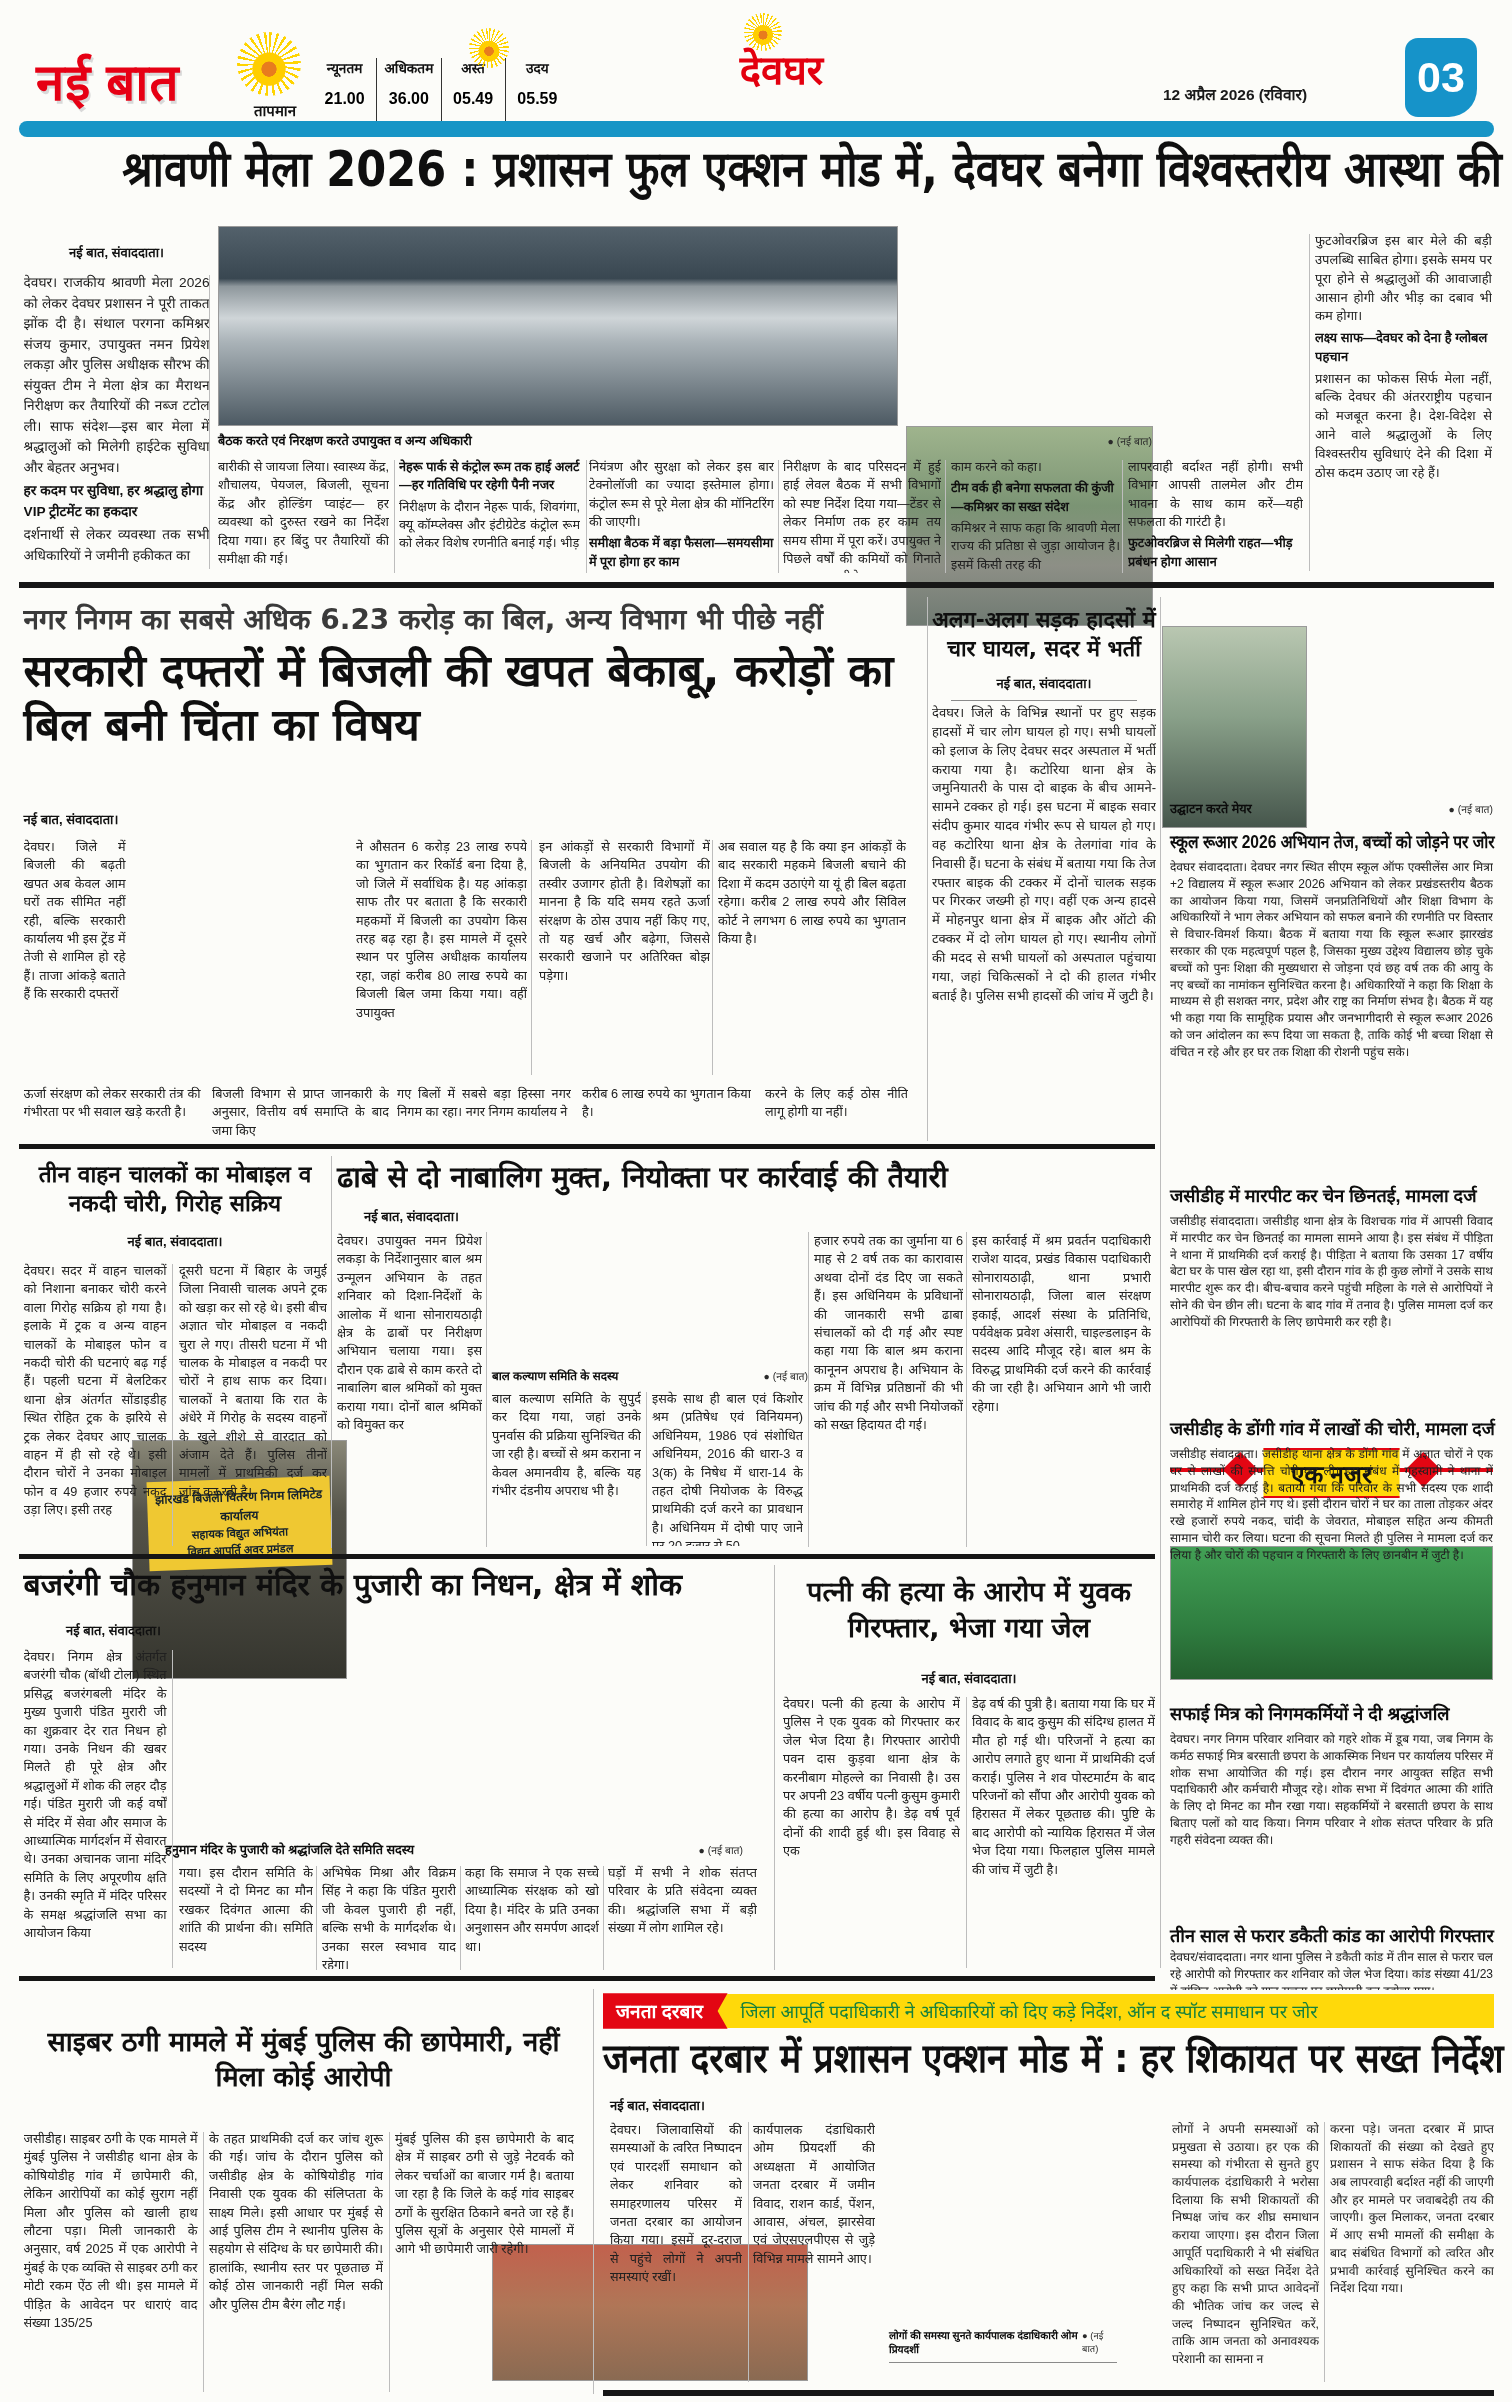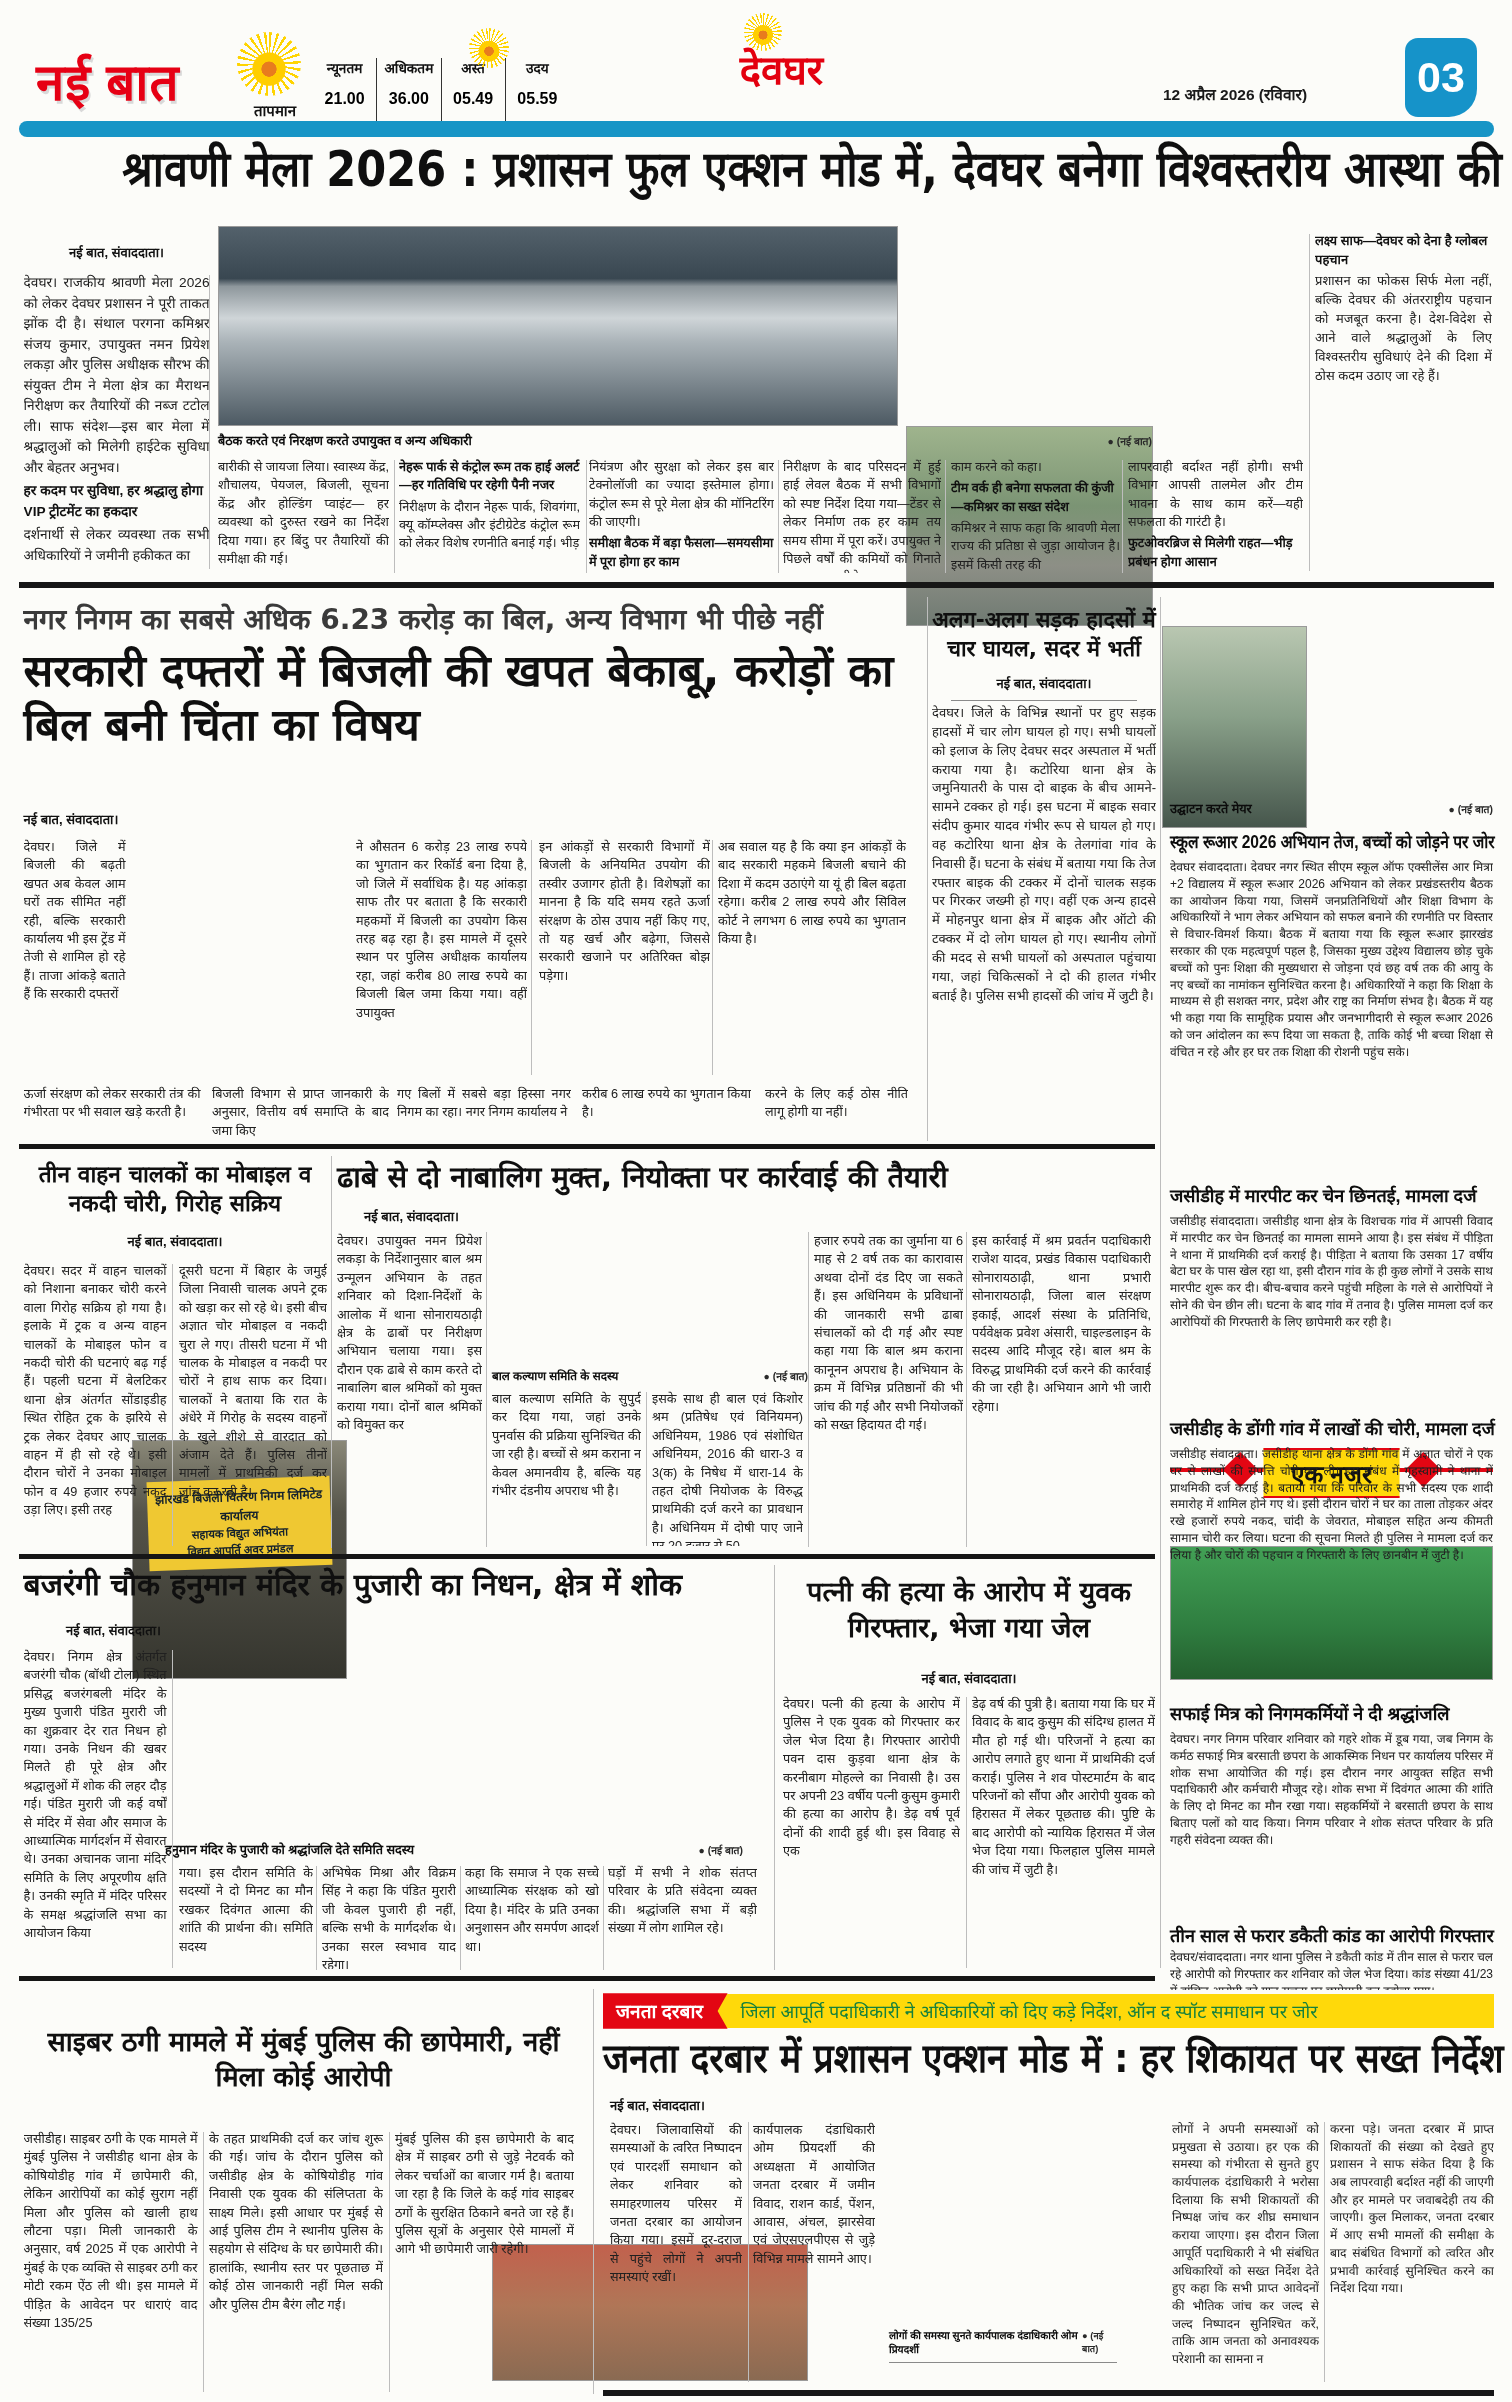--- a/index.html
+++ b/index.html
@@ -7,21 +7,21 @@
 .a{position:absolute}
 .hl{font-weight:700;color:#0f0f0f;line-height:1.2;font-family:"DejaVu Sans","Liberation Sans",sans-serif}
 .fit{display:inline-block;white-space:nowrap;transform-origin:0 50%}
 .ctr{text-align:center}
 .ctr .fit{transform-origin:50% 50%}
 .bd{font-size:12.7px;line-height:1.45;text-align:justify;color:#202020;overflow:hidden}
 .bd p{margin:0 0 2.8px 0}
 .sh{font-weight:700;color:#101010;text-align:left}
 .by{font-size:13px;font-weight:700;text-align:center;color:#101010}
 .cap{font-size:12.7px;font-weight:700;color:#0c0c0c}
-.cr{font-size:10.4px;font-weight:700;color:#2a2a2a}
+.cr{font-size:10.4px;font-weight:400;color:#2a2a2a}
 .caprow{display:flex;justify-content:space-between;align-items:baseline}
 .hr{background:#161616}
 .vr{background:#bdbdbd;width:0.9px}
 .photo{overflow:hidden;position:relative;border:0.9px solid #9a9a9a}
 .sun{border-radius:50%;background:radial-gradient(circle at 50% 58%,#e87c1e 0 15%,#ffce00 16% 33%,rgba(255,206,0,0) 35%),repeating-conic-gradient(from 0deg,#ffd400 0deg 5deg,rgba(255,212,0,0) 5deg 14deg)}
 .logo{font-size:51px;font-weight:900;color:#e60014;text-shadow:1.9px 2.8px 0 #d9d9d9;letter-spacing:0.9px}
 .edname{font-size:40px;font-weight:900;color:#e3000f}
 .pagebox{background:#1693c9;color:#fff;font-weight:900;font-size:43px;text-align:center;border-radius:13px 13px 28px 13px}
 .accentbar{background:#1795c6;border-radius:8.5px}
 .wlabel{font-size:13.7px;font-weight:700;color:#111}
@@ -105,20 +105,21 @@
   <p>काम करने को कहा।</p>
   <p class="sh">टीम वर्क ही बनेगा सफलता की कुंजी—कमिश्नर का सख्त संदेश</p>
   <p>कमिश्नर ने साफ कहा कि श्रावणी मेला राज्य की प्रतिष्ठा से जुड़ा आयोजन है। इसमें किसी तरह की</p>
 </div>
 <div class="a bd" style="left:1128px;top:458px;width:175px;height:115px">
   <p>लापरवाही बर्दाश्त नहीं होगी। सभी विभाग आपसी तालमेल और टीम भावना के साथ काम करें—यही सफलता की गारंटी है।</p>
   <p class="sh">फुटओवरब्रिज से मिलेगी राहत—भीड़ प्रबंधन होगा आसान</p>
 
 </div>
 <div class="a bd" style="left:1315px;top:232px;width:177px;height:339px;font-size:13px">
+  <p>फुटओवरब्रिज इस बार मेले की बड़ी उपलब्धि साबित होगा। इसके समय पर पूरा होने से श्रद्धालुओं की आवाजाही आसान होगी और भीड़ का दबाव भी कम होगा।</p>
   <p class="sh">लक्ष्य साफ—देवघर को देना है ग्लोबल पहचान</p>
   <p>प्रशासन का फोकस सिर्फ मेला नहीं, बल्कि देवघर की अंतरराष्ट्रीय पहचान को मजबूत करना है। देश-विदेश से आने वाले श्रद्धालुओं के लिए विश्वस्तरीय सुविधाएं देने की दिशा में ठोस कदम उठाए जा रहे हैं।</p>
 </div>
 
 <div class="a hr" style="left:19px;top:582px;width:1475px;height:5.6px"></div>
 
 <div class="a hl" style="left:23.5px;top:603px;width:899px;font-size:28px;color:#3a3a3a"><span class="fit" style="transform-origin: 0px 50%; transform: scaleX(1);">नगर निगम का सबसे अधिक 6.23 करोड़ का बिल, अन्य विभाग भी पीछे नहीं</span></div>
 <div class="a hl" style="left:23.5px;top:644px;width:899px;font-size:44px;line-height:1.22">सरकारी दफ्तरों में बिजली की खपत बेकाबू, करोड़ों का बिल बनी चिंता का विषय</div>
 <div class="a by" style="left:23.5px;top:810px;width:169px;text-align:left">नई बात, संवाददाता।</div>
 <div class="a photo p-sign" style="left:132px;top:838px;width:215px;height:239px">

